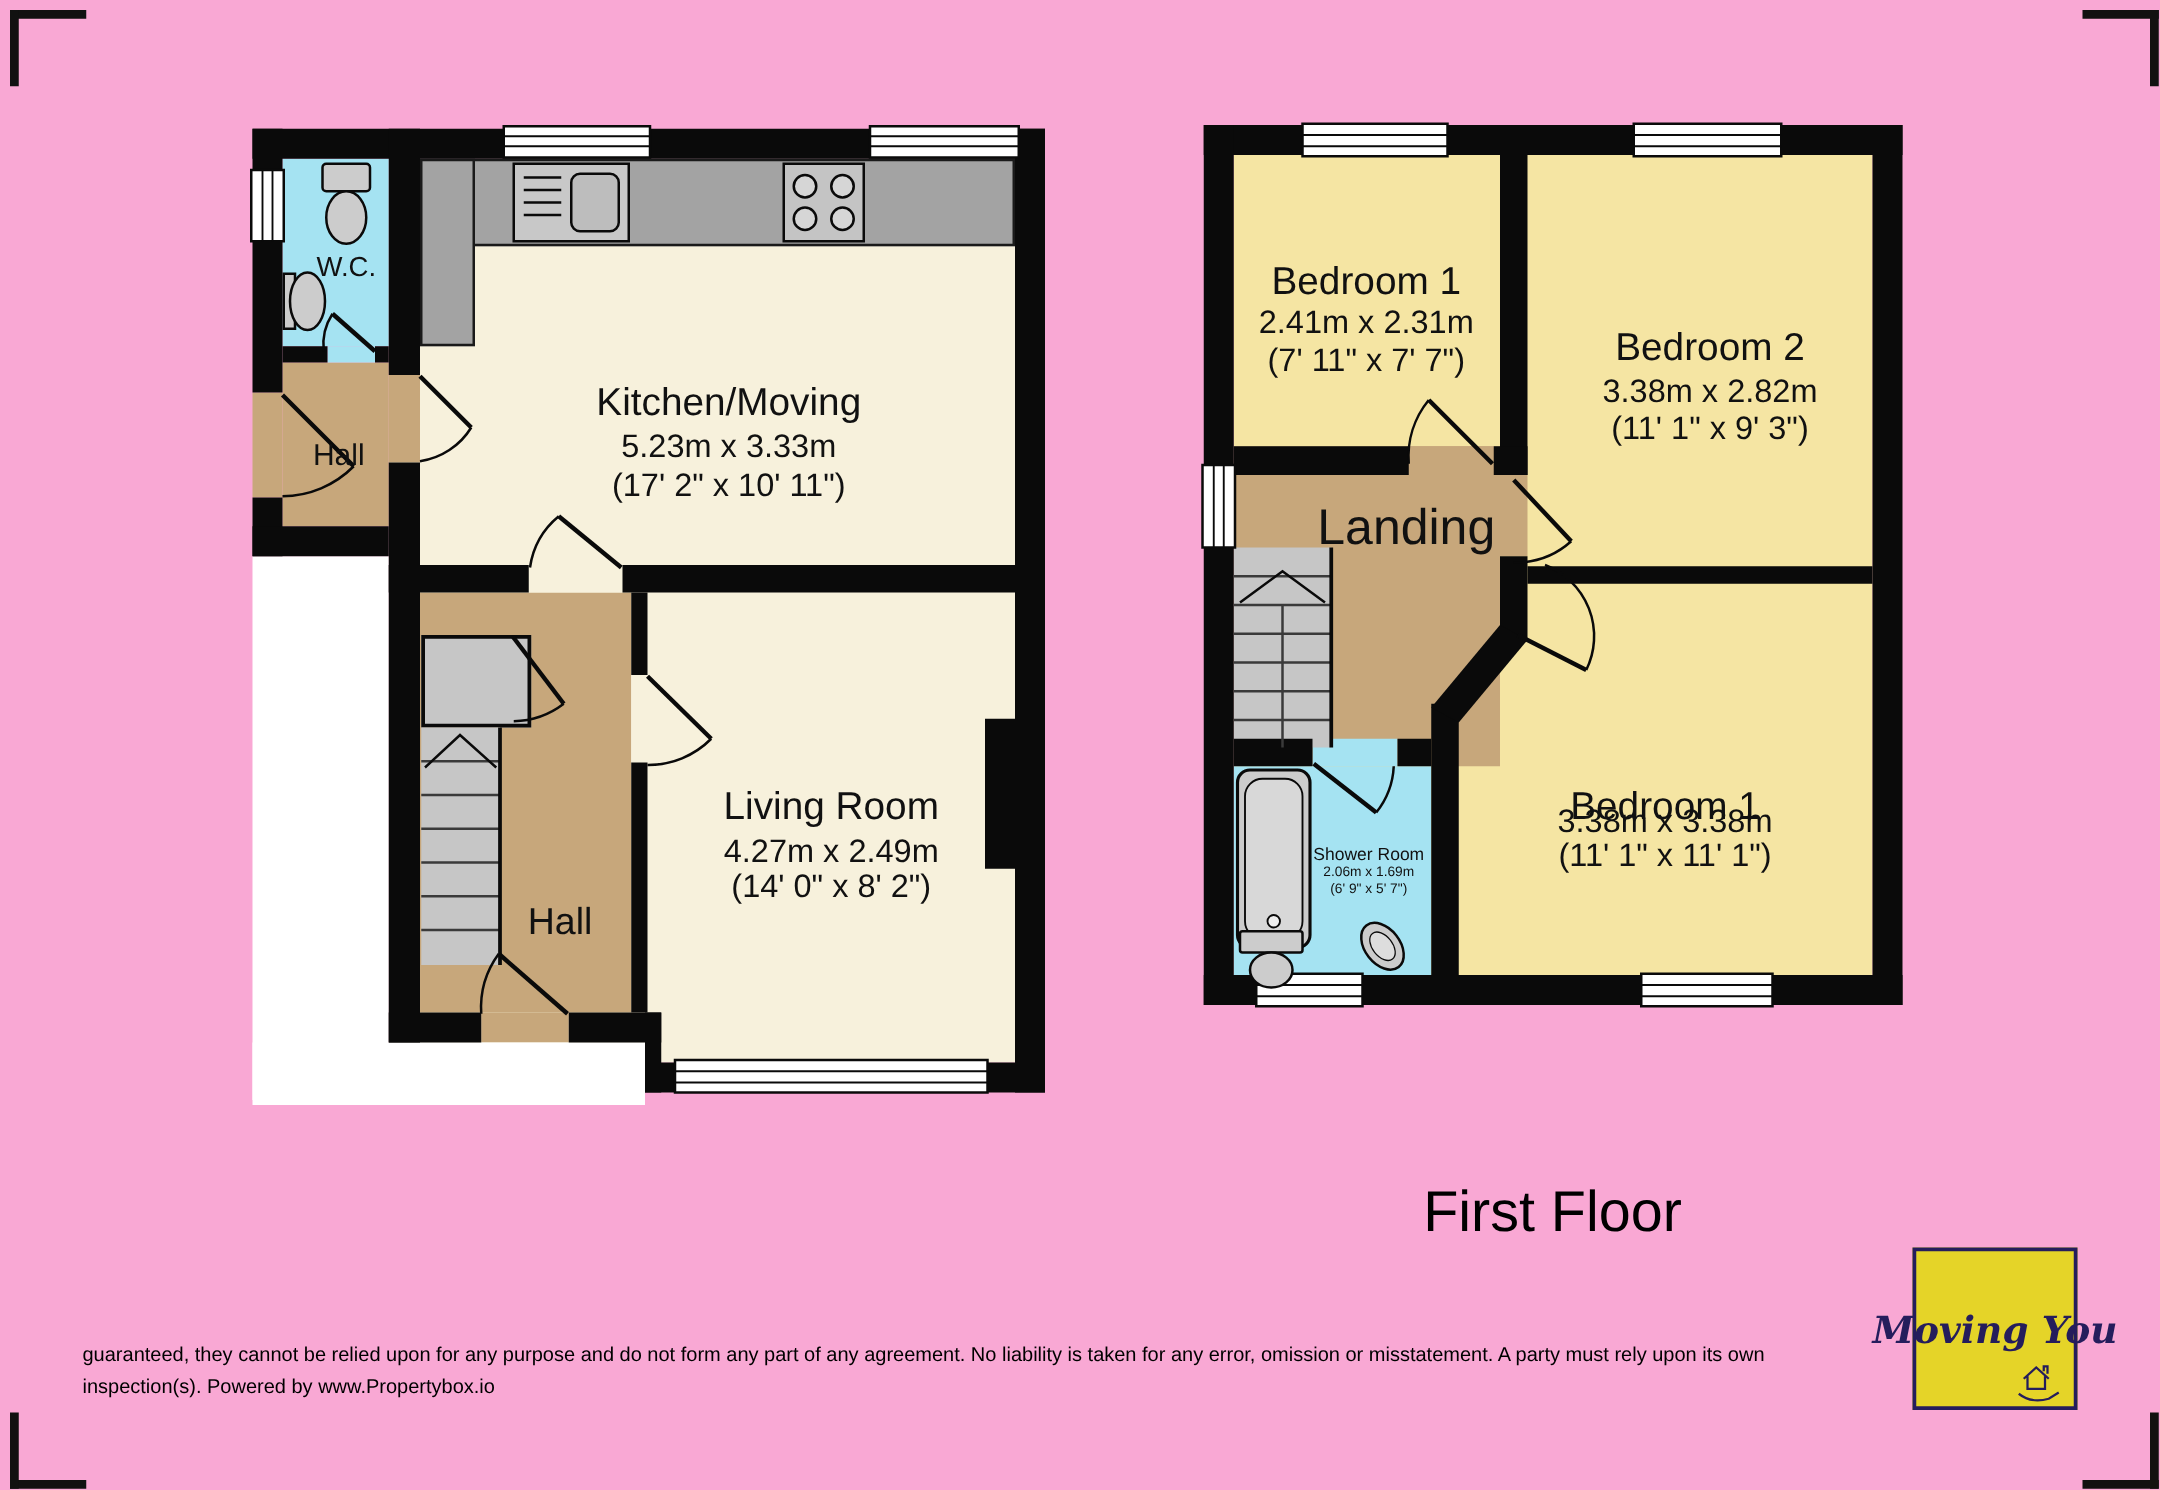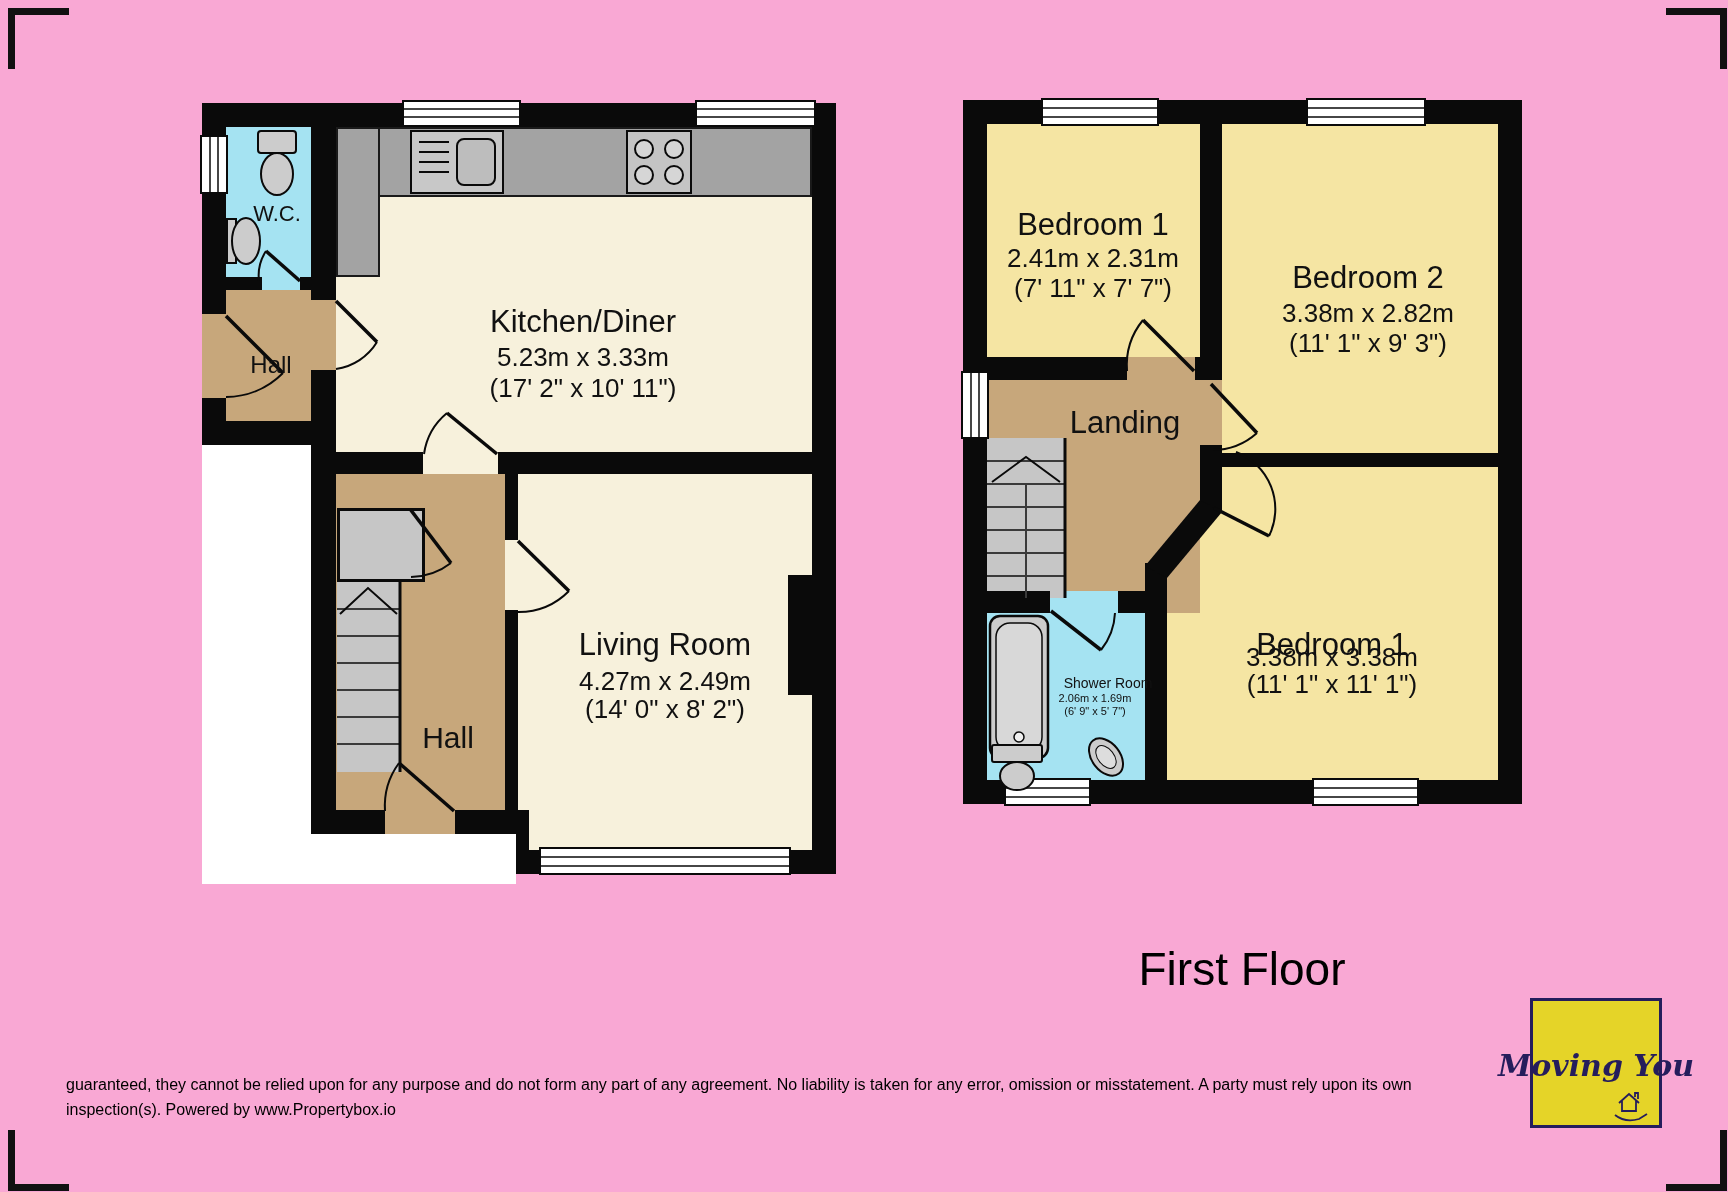--- a/index.html
+++ b/index.html
@@ -194,45 +194,45 @@
       <path d="M1214,508 L1269,536" stroke-width="3.5"></path>
       <path d="M1269,536 A61,61 0 0 0 1236,452" stroke-width="2"></path>
       <path d="M1051,611 L1101,650" stroke-width="3.5"></path>
       <path d="M1101,650 A64,64 0 0 0 1115,613" stroke-width="2"></path>
     </g>
   </svg>
 
   <div class="lbl" style="left:277px;top:214px;font-size:22px;">W.C.</div>
   <div class="lbl" style="left:271px;top:365px;font-size:24px;">Hall</div>
 
-  <div class="lbl" style="left:583px;top:322px;font-size:31px;">Kitchen/Diner</div>
+  <div class="lbl" style="left:583px;top:322px;font-size:31px;">Kitchen/Moving</div>
   <div class="lbl" style="left:583px;top:357px;font-size:26px;">5.23m x 3.33m</div>
   <div class="lbl" style="left:583px;top:388px;font-size:26px;">(17' 2" x 10' 11")</div>
 
   <div class="lbl" style="left:665px;top:645px;font-size:31px;">Living Room</div>
   <div class="lbl" style="left:665px;top:681px;font-size:26px;">4.27m x 2.49m</div>
   <div class="lbl" style="left:665px;top:709px;font-size:26px;">(14' 0" x 8' 2")</div>
 
   <div class="lbl" style="left:448px;top:738px;font-size:30px;">Hall</div>
 
   <div class="lbl" style="left:1093px;top:225px;font-size:31px;">Bedroom 1</div>
   <div class="lbl" style="left:1093px;top:258px;font-size:26px;">2.41m x 2.31m</div>
   <div class="lbl" style="left:1093px;top:288px;font-size:26px;">(7' 11" x 7' 7")</div>
 
   <div class="lbl" style="left:1368px;top:278px;font-size:31px;">Bedroom 2</div>
   <div class="lbl" style="left:1368px;top:313px;font-size:26px;">3.38m x 2.82m</div>
   <div class="lbl" style="left:1368px;top:343px;font-size:26px;">(11' 1" x 9' 3")</div>
 
-  <div class="lbl" style="left:1125px;top:423px;font-size:31px;">Landing</div>
+  <div class="lbl" style="left:1125px;top:423px;font-size:40px;">Landing</div>
 
   <div class="lbl" style="left:1332px;top:625px;font-size:31px;margin-top:20px;">Bedroom 1</div>
   <div class="lbl" style="left:1332px;top:657px;font-size:26px;">3.38m x 3.38m</div>
   <div class="lbl" style="left:1332px;top:684px;font-size:26px;">(11' 1" x 11' 1")</div>
 
-  <div class="lbl" style="left:1095px;top:683px;font-size:14px;margin-left:13px;">Shower Room</div>
+  <div class="lbl" style="left:1095px;top:683px;font-size:14px;">Shower Room</div>
   <div class="lbl" style="left:1095px;top:698px;font-size:11px;">2.06m x 1.69m</div>
   <div class="lbl" style="left:1095px;top:711px;font-size:11px;">(6' 9" x 5' 7")</div>
 
   <div class="title" style="left:1242px;top:969px;">First Floor</div>
 
   <div id="disclaimer">
     <div>guaranteed, they cannot be relied upon for any purpose and do not form any part of any agreement. No liability is taken for any error, omission or misstatement. A party must rely upon its own</div>
     <div>inspection(s). Powered by www.Propertybox.io</div>
   </div>
 

